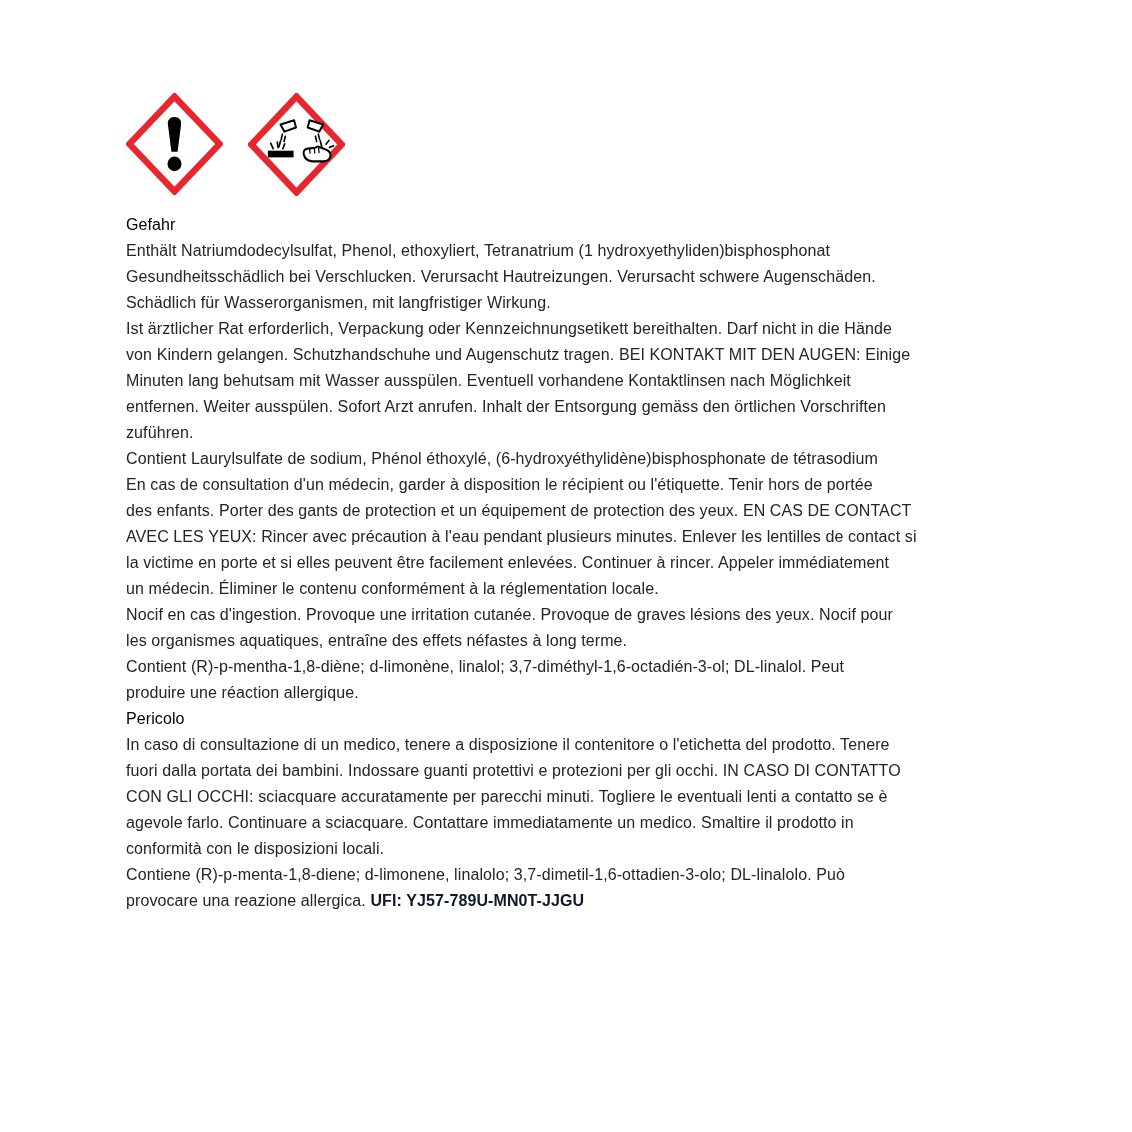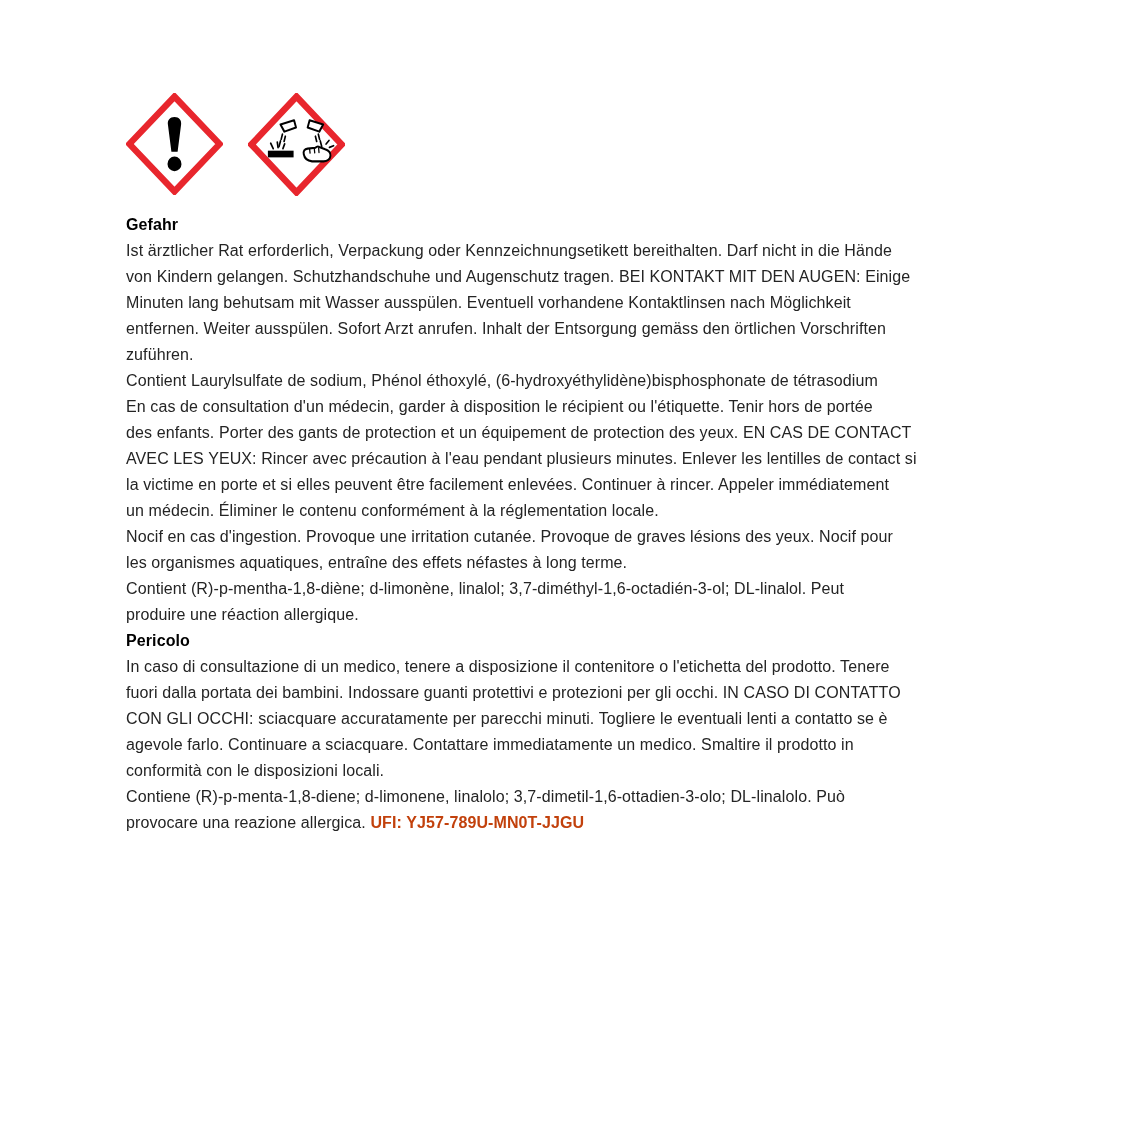--- a/index.html
+++ b/index.html
@@ -22,31 +22,31 @@
   .textblock {
     width: 884px;
     color: #242424;
     font-size: 16px;
     line-height: 26px;
     letter-spacing: 0.1px;
   }
   .sig {
     font-size: 16px;
     line-height: 26px;
-    font-weight: 700;
+    font-weight: 400;
     color: #000000;
     margin: 0;
   }
   .para {
     margin: 0;
     white-space: pre-line;
   }
   .ufi {
     font-weight: 700;
-    color: #c2410c;
+    color: #0f172a;
   }
 </style>
 </head>
 <body>
 
 <div class="label">
 
   <div class="pictograms">
 
     <svg width="97" height="102" viewBox="0 0 100 100" preserveAspectRatio="none">
@@ -87,20 +87,23 @@
         <path d="M80.5,49.5 l3,-3.4"></path>
         <path d="M84,52.8 l4.2,-1.6"></path>
       </g>
     </svg>
 
   </div>
 
   <div class="textblock">
 
     <h2 class="sig">Gefahr</h2>
+    <p class="para">Enthält Natriumdodecylsulfat, Phenol, ethoxyliert, Tetranatrium (1 hydroxyethyliden)bisphosphonat</p>
+    <p class="para">Gesundheitsschädlich bei Verschlucken. Verursacht Hautreizungen. Verursacht schwere Augenschäden.
+Schädlich für Wasserorganismen, mit langfristiger Wirkung.</p>
     <p class="para">Ist ärztlicher Rat erforderlich, Verpackung oder Kennzeichnungsetikett bereithalten. Darf nicht in die Hände
 von Kindern gelangen. Schutzhandschuhe und Augenschutz tragen. BEI KONTAKT MIT DEN AUGEN: Einige
 Minuten lang behutsam mit Wasser ausspülen. Eventuell vorhandene Kontaktlinsen nach Möglichkeit
 entfernen. Weiter ausspülen. Sofort Arzt anrufen. Inhalt der Entsorgung gemäss den örtlichen Vorschriften
 zuführen.</p>
 
     <p class="para">Contient Laurylsulfate de sodium, Phénol éthoxylé, (6-hydroxyéthylidène)bisphosphonate de tétrasodium</p>
     <p class="para">En cas de consultation d'un médecin, garder à disposition le récipient ou l'étiquette. Tenir hors de portée
 des enfants. Porter des gants de protection et un équipement de protection des yeux. EN CAS DE CONTACT
 AVEC LES YEUX: Rincer avec précaution à l'eau pendant plusieurs minutes. Enlever les lentilles de contact si

